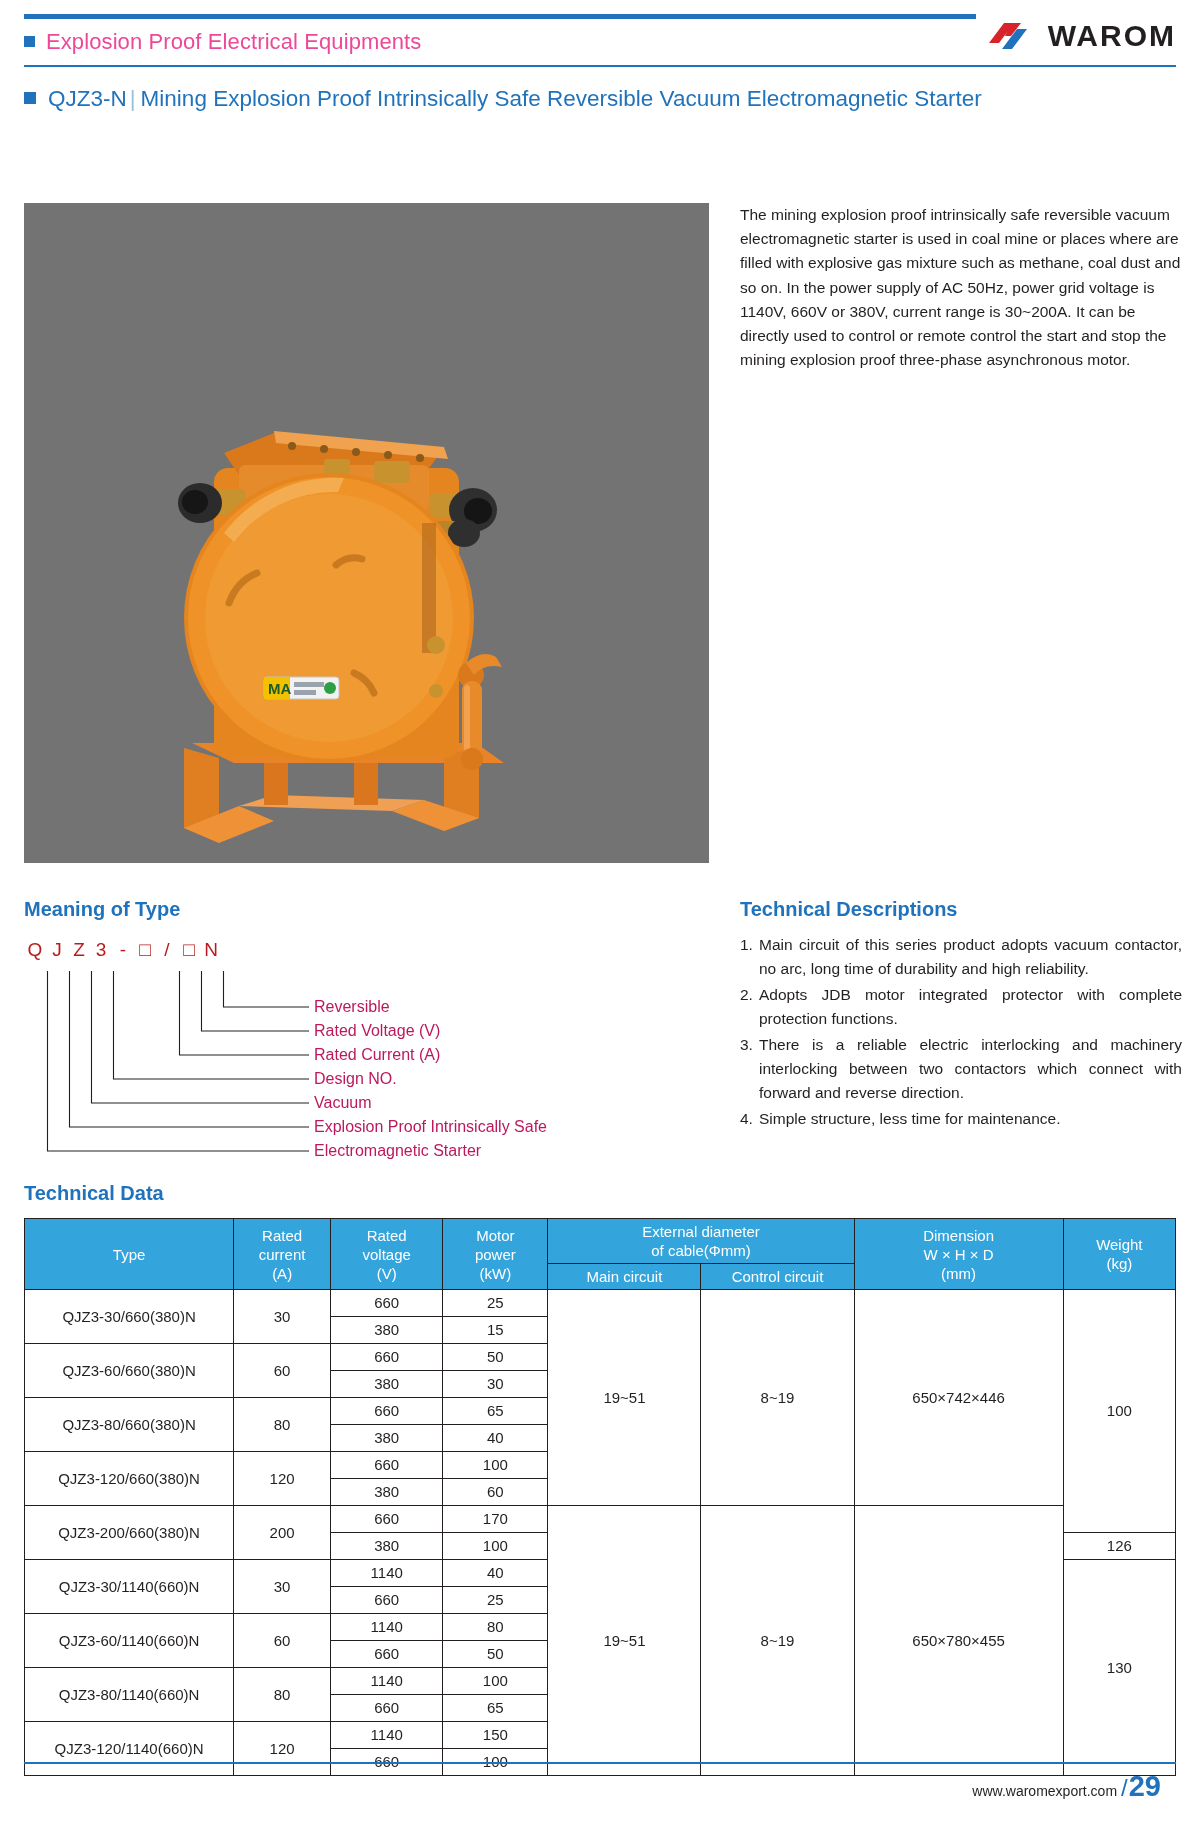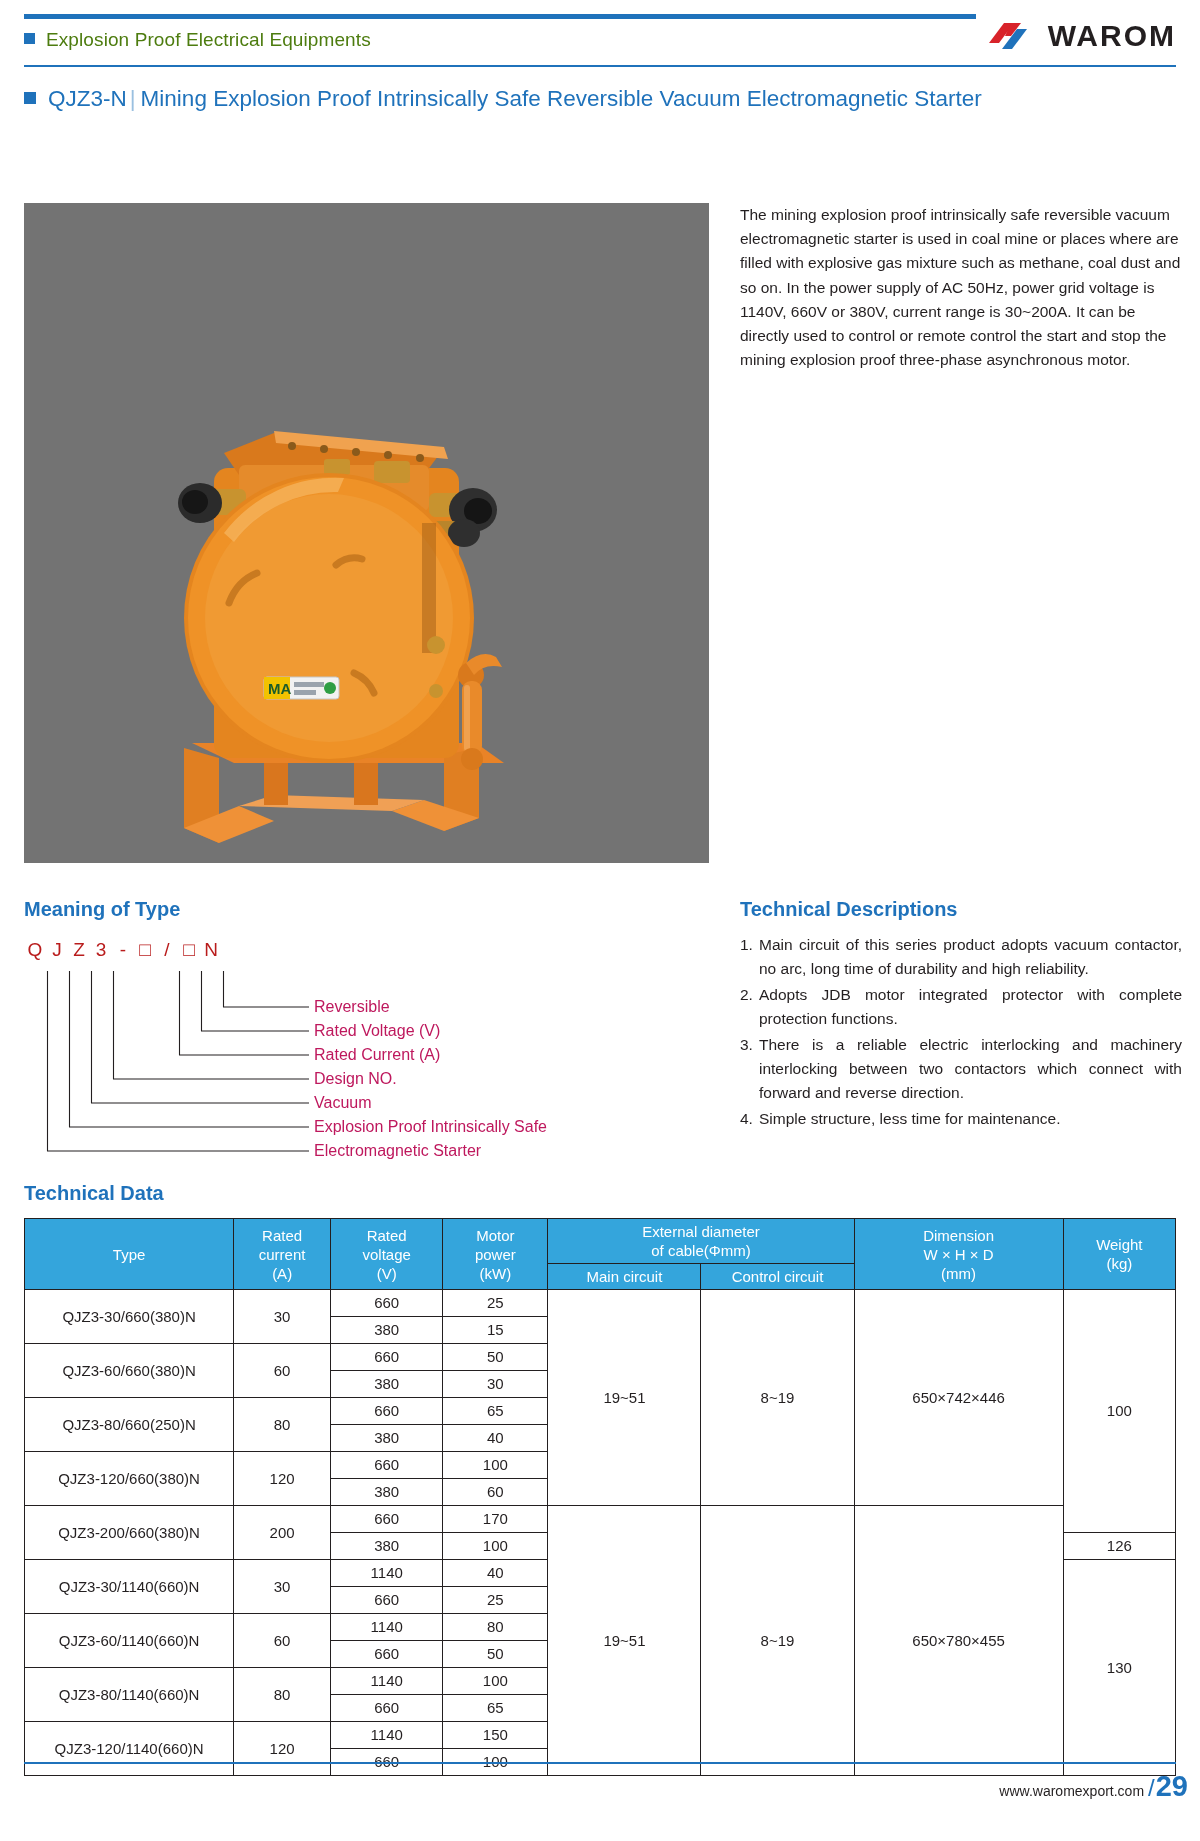--- a/index.html
+++ b/index.html
@@ -36,22 +36,22 @@
     position: absolute;
     left: 24px;
     top: 27px;
     width: 1152px;
     height: 36px;
   }
   .header-title {
     position: absolute;
     left: 0;
     top: 2px;
-    font-size: 19px;
-    color: #4d7c0f;
+    font-size: 22px;
+    color: #ec4899;
     letter-spacing: 0.1px;
   }
   .sq-blue {
     display: inline-block;
     width: 11px;
     height: 11px;
     background: #1f72bb;
     margin-right: 11px;
     vertical-align: 2px;
   }
@@ -241,21 +241,21 @@
   .footer-rule {
     position: absolute;
     left: 24px;
     top: 1762px;
     width: 1152px;
     height: 2px;
     background: #1f72bb;
   }
   .footer {
     position: absolute;
-    right: 12px;
+    right: 39px;
     top: 1772px;
     font-size: 14px;
     color: #231f20;
     display: flex;
     align-items: baseline;
   }
   .footer .site { color: #231f20; }
   .footer .slash { color: #1f72bb; margin: 0 1px 0 4px; font-size: 24px; }
   .footer .pnum { color: #1f72bb; font-size: 29px; font-weight: bold; line-height: 1; }
 </style>
@@ -477,21 +477,21 @@
         <td rowspan="2">60</td>
         <td>660</td>
         <td>50</td>
       </tr>
       <tr>
         <td>380</td>
         <td>30</td>
       </tr>
 
       <tr>
-        <td class="type-cell" rowspan="2">QJZ3-80/660(250)N</td>
+        <td class="type-cell" rowspan="2">QJZ3-80/660(380)N</td>
         <td rowspan="2">80</td>
         <td>660</td>
         <td>65</td>
       </tr>
       <tr>
         <td>380</td>
         <td>40</td>
       </tr>
 
       <tr>

